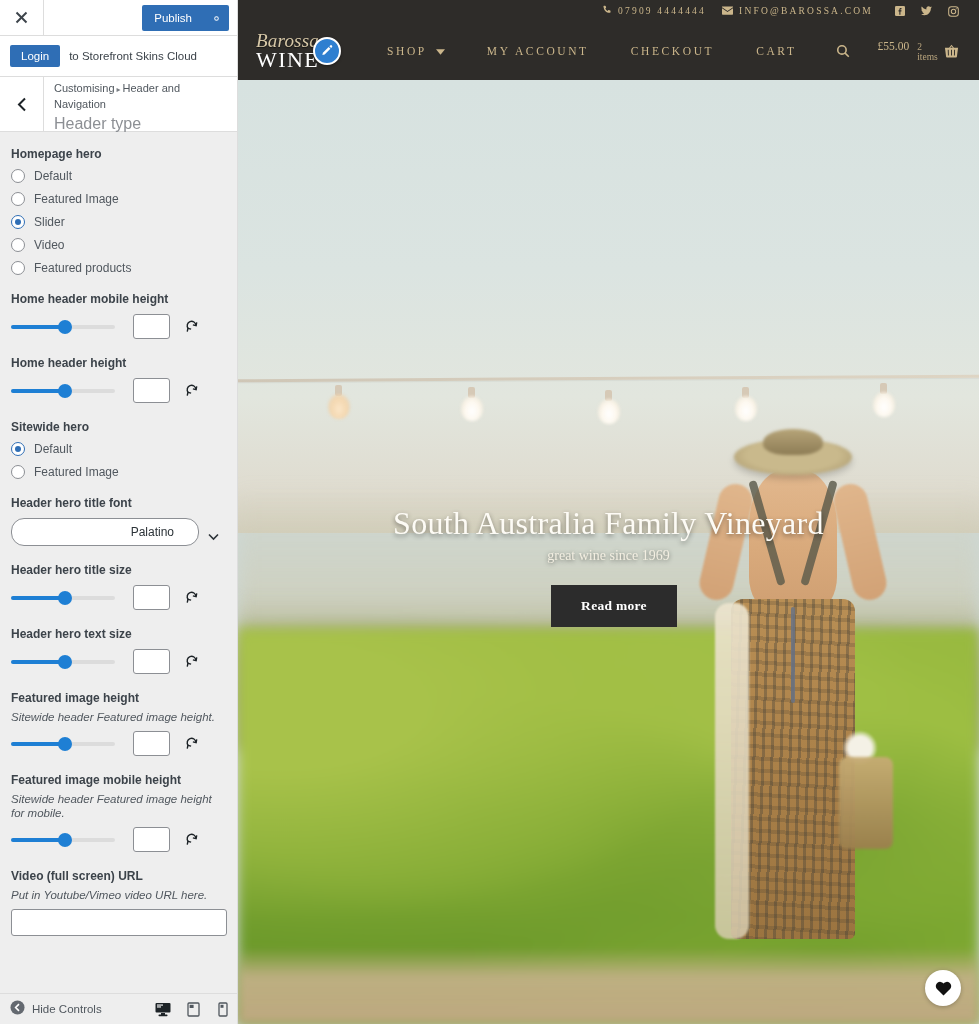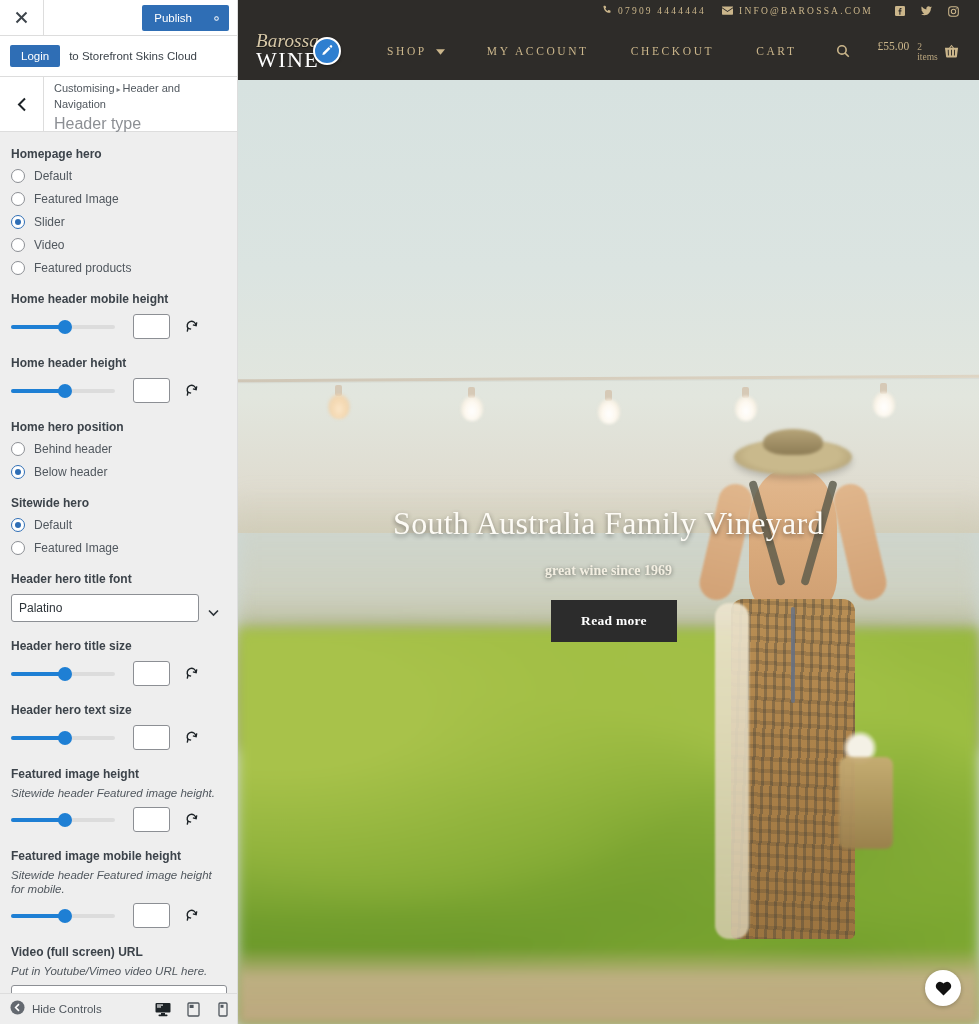--- a/index.html
+++ b/index.html
@@ -168,27 +168,28 @@
   }
   .reset-btn {
     margin-left: 14px;
     width: 16px; height: 16px;
     display: flex; align-items: center; justify-content: center;
     cursor: pointer; color: #1d2327;
   }
 
   .cz-select {
     width: 188px; height: 28px;
-    border: 1px solid #8c8f94; border-radius: 3px;
+    border: 1px solid #8c8f94; border-radius: 13px;
     background: #fff;
     font-size: 12px; color: #2c3338;
     padding: 0 24px 0 7px;
     appearance: none; -webkit-appearance: none;
     font-family: "Liberation Sans", sans-serif;
     cursor: pointer;
+    text-align: right;
   }
   .select-wrap { position: relative; width: 216px; }
   .select-chev {
     position: absolute; right: 8px; top: 9px;
     pointer-events: none; color: #2c3338;
   }
 
   .text-input {
     width: 216px; height: 27px;
     border: 1px solid #8c8f94; border-radius: 3px;
@@ -435,23 +436,22 @@
   .hero-title {
     font-family: "Liberation Serif", serif;
     font-size: 32px; color: #fdfbf5;
     line-height: 38px; font-weight: 400;
     text-shadow: 0 2px 5px rgba(0,0,0,.45);
     letter-spacing: .3px;
   }
   .hero-sub {
     font-family: "Liberation Serif", serif;
     font-size: 14px; color: #f3efe2;
-    margin-top: 21px;
+    margin-top: 6px;
     text-shadow: 0 1px 4px rgba(0,0,0,.5);
-    font-weight: bold;
   }
   .hero-btn {
     display: inline-block;
     margin-top: 21px;
     background: #2c2c2c;
     color: #ffffff;
     font-family: "Liberation Serif", serif;
     font-weight: bold;
     font-size: 13.5px;
     padding: 13px 30px;
@@ -571,31 +571,20 @@
           <span class="reset-btn">
             <svg width="14" height="14" viewBox="0 0 16 16" fill="none" stroke="currentColor" stroke-width="1.6">
               <path d="M12.5 6.2A5 5 0 103.6 9.6"></path>
                 <polyline points="13.4,2.6 12.7,6.4 9,5.6"></polyline>
               <polyline points="2.6,13.4 3.3,9.6 7,10.4"></polyline>
             </svg>
           </span>
         </div>
       </div>
 
-      <div class="ctl">
-        <span class="ctl-label">Home hero position</span>
-        <div class="radio-row">
-          <span class="radio-dot"></span>
-          <span class="radio-lbl">Behind header</span>
-        </div>
-        <div class="radio-row">
-          <span class="radio-dot on"></span>
-          <span class="radio-lbl">Below header</span>
-        </div>
-      </div>
 
       <div class="ctl">
         <span class="ctl-label">Sitewide hero</span>
         <div class="radio-row">
           <span class="radio-dot on"></span>
           <span class="radio-lbl">Default</span>
         </div>
         <div class="radio-row">
           <span class="radio-dot"></span>
           <span class="radio-lbl">Featured Image</span>

